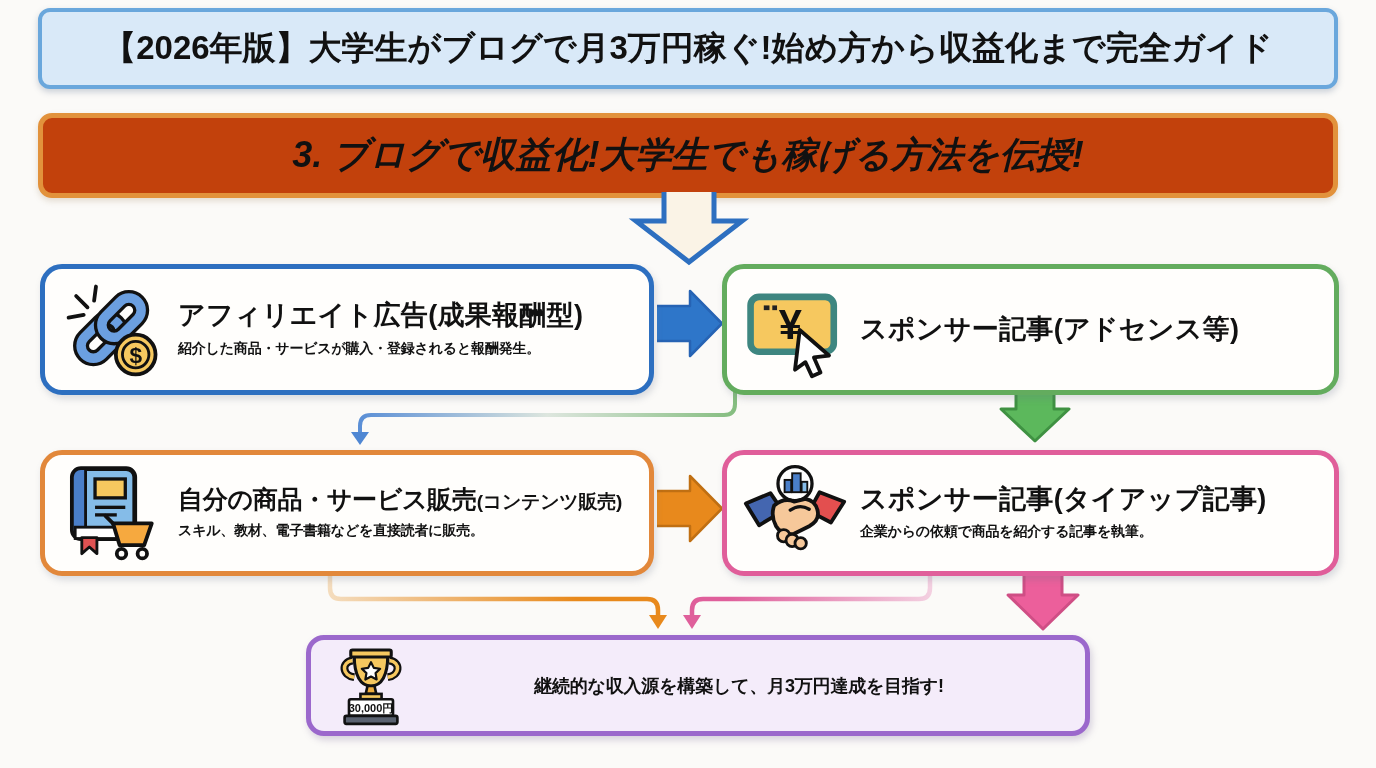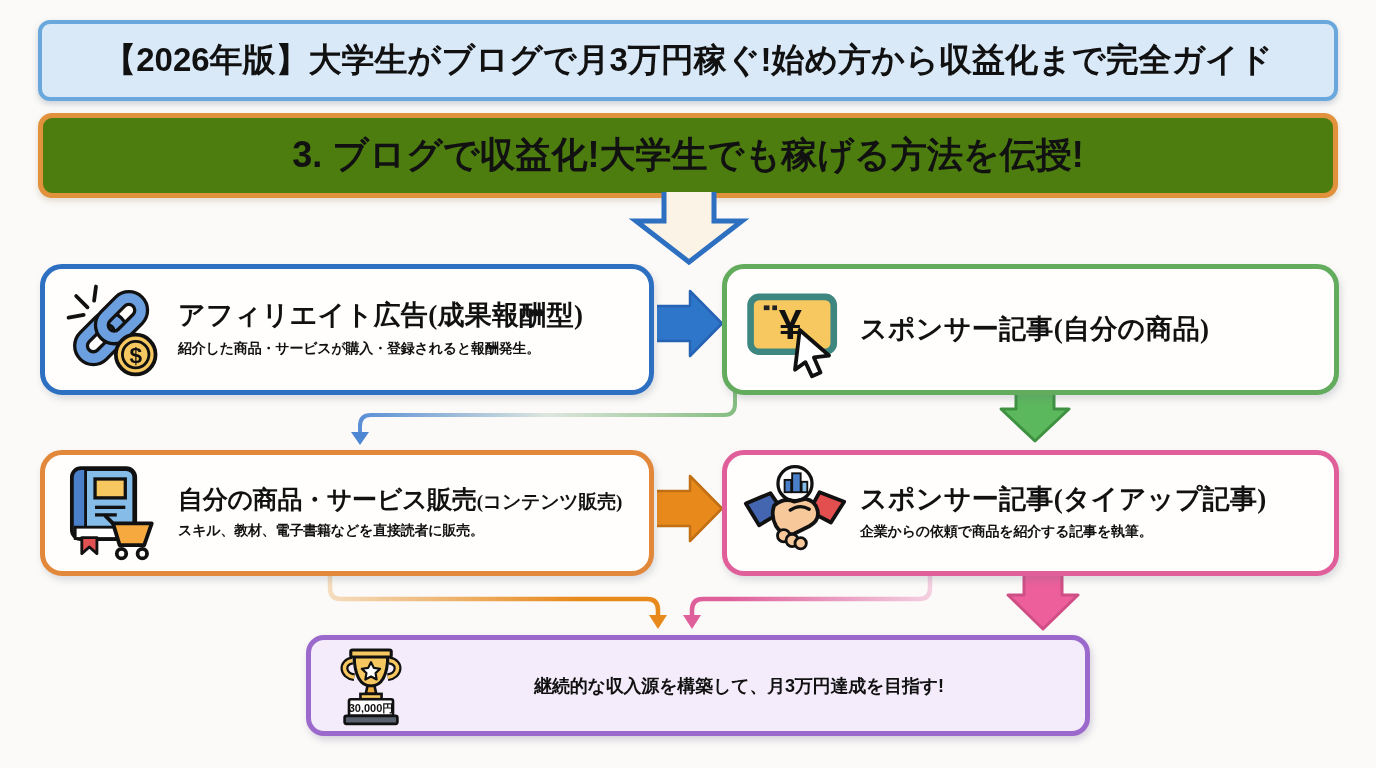--- a/index.html
+++ b/index.html
@@ -1,39 +1,39 @@
 <!DOCTYPE html>
 <html><head>
 <meta charset="utf-8">
 <style>
   * { margin:0; padding:0; box-sizing:border-box; }
   html,body { background:#fbfaf8; }
   body { font-family:"Liberation Sans","DejaVu Sans",sans-serif; font-weight:bold; color:#111; }
   .canvas { position:relative; width:1376px; height:768px; background:#fbfaf8; overflow:hidden; }
 
   .banner { position:absolute; left:38px; width:1300px; display:flex; align-items:center; justify-content:center; text-align:center; white-space:nowrap; }
-  .banner-blue { top:20px; height:81px; background:#d9e9f8; border:4px solid #6aa7dc; border-radius:12px;
+  .banner-blue { top:8px; height:81px; background:#d9e9f8; border:4px solid #6aa7dc; border-radius:12px;
                  font-size:33px; box-shadow:0 3px 6px rgba(90,110,140,.3); }
-  .banner-orange { top:113px; height:85px; background:#4d7c0f; border:5px solid #e2923c; border-radius:14px;
-                 font-size:36px; box-shadow:0 3px 6px rgba(140,110,70,.22); }
+  .banner-orange { top:113px; height:85px; background:#c2410c; border:5px solid #e2923c; border-radius:14px;
+                 font-size:36px; box-shadow:0 3px 6px rgba(140,110,70,.22);font-style:italic; }
 
   .overlay { position:absolute; left:0; top:0; z-index:1; pointer-events:none; }
 
   .card { position:absolute; z-index:2; display:flex; align-items:center; background:#fffefc;
           border-radius:22px; padding:0 12px 0 16px; box-shadow:2px 4px 7px rgba(100,110,130,.22); white-space:nowrap; }
   .card-blue   { left:40px;  top:264px; width:614px; height:131px; border:5px solid #2d6fc0; }
   .card-green  { left:722px; top:264px; width:617px; height:131px; border:5px solid #63ac5e; }
   .card-orange { left:40px;  top:450px; width:614px; height:126px; border:5px solid #e2883b; }
   .card-pink   { left:722px; top:450px; width:617px; height:126px; border:5px solid #e05e9a; }
 
   .icon { flex:0 0 auto; width:104px; height:104px; display:flex; align-items:center; justify-content:center; }
   .card-body { margin-left:13px; min-width:0; }
   .card-title { font-size:27px; letter-spacing:.3px; line-height:1.1; }
   .card-title.tight { font-size:25px; letter-spacing:-0.3px; }
-  .paren { font-size:27px;font-family:Liberation Serif, serif; }
+  .paren { font-size:27px; }
   .paren.small { font-size:19px; }
   .card-desc { font-size:14px; margin-top:9px; letter-spacing:-0.2px; }
 
   .goal { position:absolute; z-index:2; left:306px; top:635px; width:784px; height:101px;
           background:#f4ecfa; border:5px solid #9b68cc; border-radius:18px;
           display:flex; align-items:center; padding:0 22px 0 16px;
           box-shadow:2px 4px 7px rgba(120,100,150,.28); white-space:nowrap; }
   .goal .icon { width:88px; height:88px; }
   .goal-text { flex:1; text-align:center; font-size:18px; letter-spacing:-0.2px; }
 </style>
@@ -118,21 +118,21 @@
     <div class="icon">
       <svg width="104" height="104" viewBox="0 0 110 110">
         <rect x="8" y="20" width="88" height="58" rx="9" fill="#f6c85f" stroke="#3e8680" stroke-width="7"></rect>
         <rect x="22" y="29" width="6" height="5" fill="#222"></rect>
         <rect x="31" y="29" width="5" height="5" fill="#222"></rect>
         <text x="50" y="64" font-size="44" text-anchor="middle" fill="#111" font-weight="bold">¥</text>
         <path d="M60,55 L91,82 L75,84 L82,100 L73,104 L66,89 L55,97 Z" fill="#fff" stroke="#111" stroke-width="4" stroke-linejoin="round"></path>
       </svg>
     </div>
     <div class="card-body">
-      <div class="card-title"><span>スポンサー記事</span><span class="paren">(自分の商品)</span></div>
+      <div class="card-title"><span>スポンサー記事</span><span class="paren">(アドセンス等)</span></div>
     </div>
   </div>
 
   <div class="card card-pink">
     <div class="icon">
       <svg width="104" height="104" viewBox="0 0 110 110">
         <circle cx="55" cy="24" r="18" fill="#fff" stroke="#111" stroke-width="3.5"></circle>
         <g stroke="#111" stroke-width="2">
           <rect x="44" y="20" width="7" height="13" fill="#4a7fc9"></rect>
           <rect x="52" y="13" width="9" height="20" fill="#4a7fc9"></rect>

